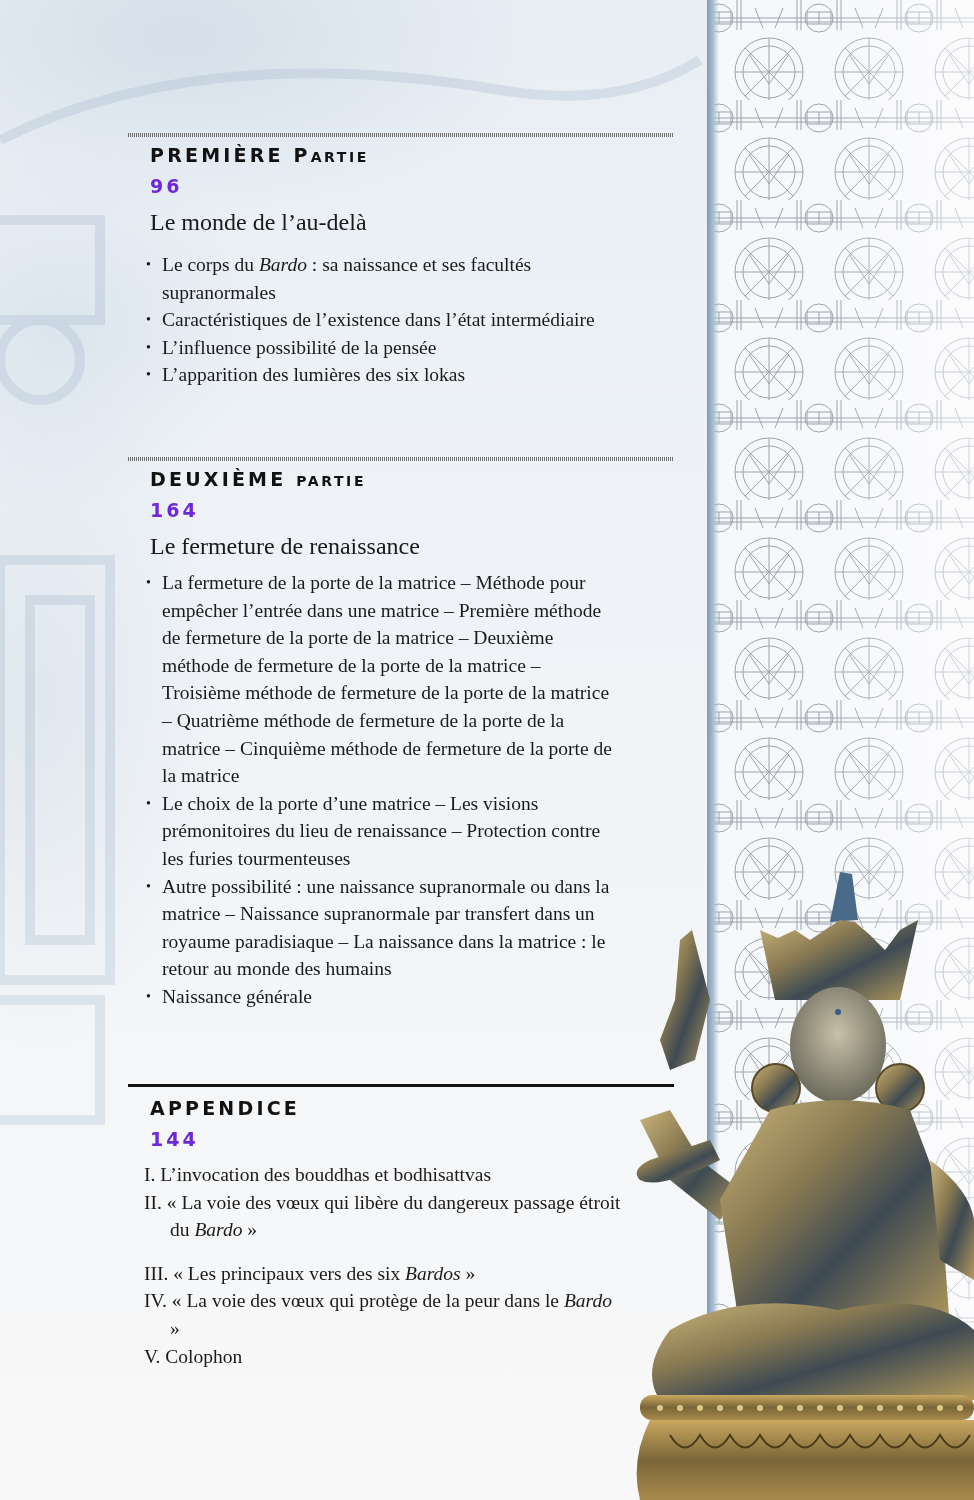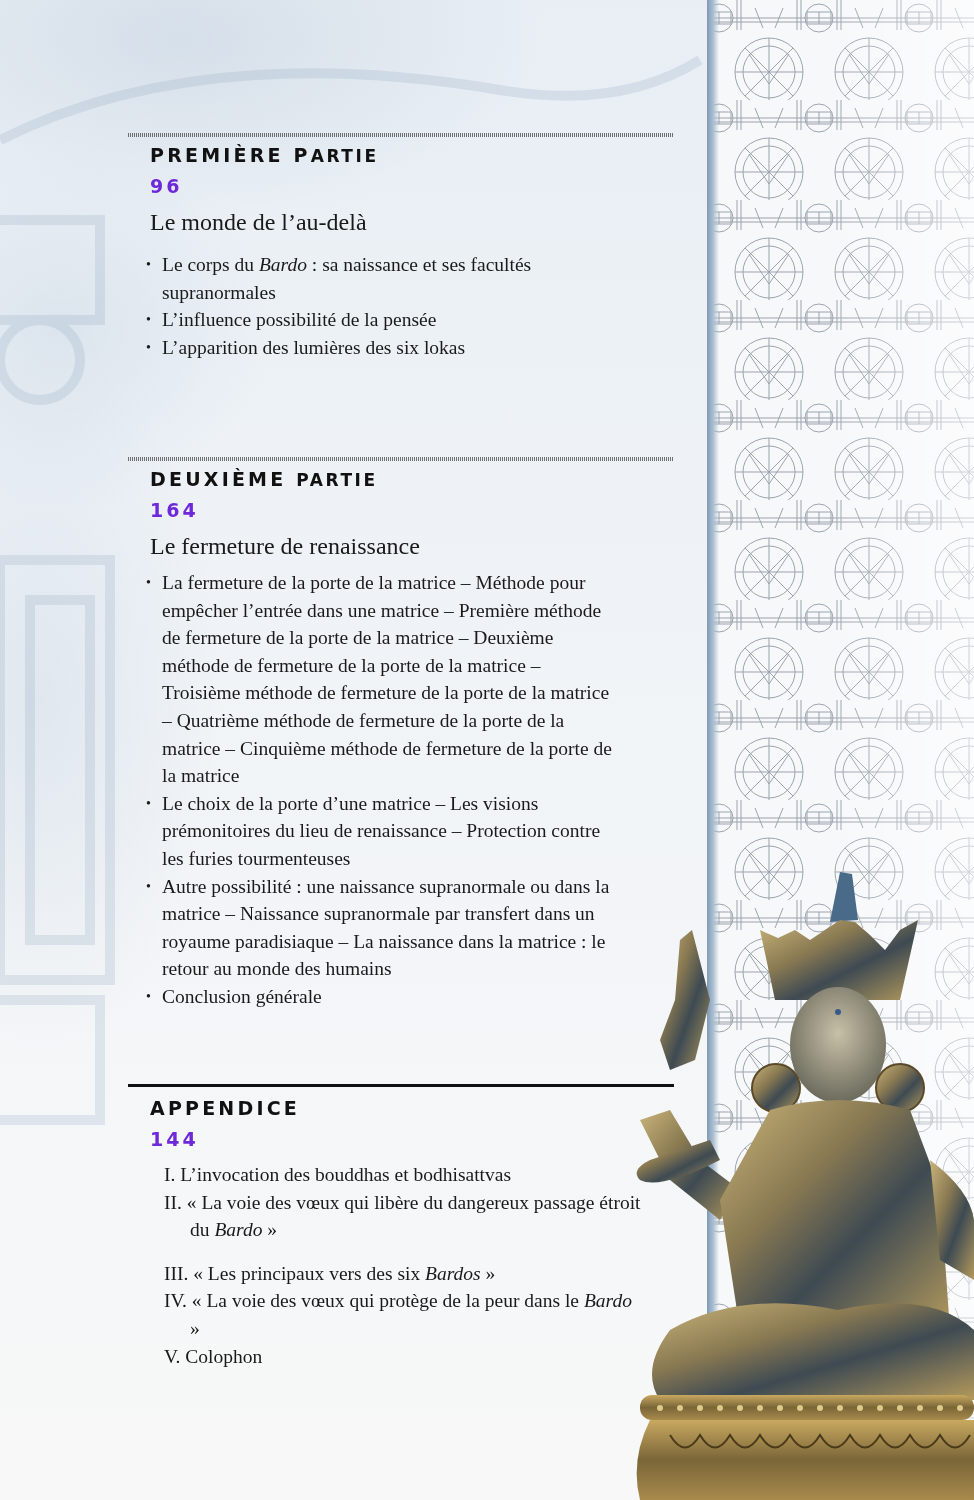--- a/index.html
+++ b/index.html
@@ -48,38 +48,38 @@
     opacity: 0.75;
   }
   .rule-solid {
     position: absolute; left: 0; width: 546px; height: 3px; background: #111;
   }
   .part-label {
     position: absolute; left: 22px;
     font-family: "DejaVu Sans", "Liberation Sans", sans-serif;
     font-weight: bold; letter-spacing: 3.2px; font-size: 19px; color: #111;
   }
-  .part-label .small { font-size: 17px; letter-spacing: 2.6px; text-align: right; }
+  .part-label .small { font-size: 14px; letter-spacing: 2.6px; text-align: right; }
   .page-num {
     position: absolute; left: 22px;
     font-family: "DejaVu Sans", "Liberation Sans", sans-serif;
     font-weight: bold; letter-spacing: 3px; font-size: 19px; color: #6d28d9;
   }
   .section-title {
     position: absolute; left: 22px; font-size: 24px; color: #1a1a1a;
   }
   ul.toc {
     position: absolute; left: 18px; margin: 0; padding: 0; list-style: none;
     font-size: 19.5px; line-height: 27.6px; width: 480px; font-family: Liberation Serif, serif;
   }
   ul.toc li { padding-left: 16px; text-indent: -16px; }
   ul.toc li .bullet { display: inline-block; width: 16px; text-indent: 0; font-size: 14px; vertical-align: 2px; }
   ul.toc li em { font-style: italic; }
   ol.appendix {
-    position: absolute; left: 36px; margin: 0; padding: 0; list-style: none;
+    position: absolute; left: 16px; margin: 0; padding: 0; list-style: none;
     font-size: 19.5px; line-height: 27.6px; width: 480px;
   }
   ol.appendix li { padding-left: 26px; text-indent: -26px; }
   ol.appendix li.gap { margin-top: 16px; }
 </style>
 </head>
 <body>
 
 <div class="bg-ornament">
   <svg width="708" height="1500" viewBox="0 0 708 1500">
@@ -123,36 +123,37 @@
 
   <div class="rule-dotted" style="top:133px"></div>
   <div class="part-label" style="top:144px">
     <span>PREMIÈRE</span>
     <span style="font-size:19px;letter-spacing:3.2px">P</span><span class="small">ARTIE</span>
   </div>
   <div class="page-num" style="top:175px">96</div>
   <div class="section-title" style="top:209px">Le monde de l’au-delà</div>
   <ul class="toc" style="top:251px">
     <li><span class="bullet">•</span><span>Le corps du </span><em>Bardo</em><span> : sa naissance et ses facultés supranormales</span></li>
+    <li><span class="bullet">•</span><span>Caractéristiques de l’existence dans l’état intermédiaire</span></li>
     <li><span class="bullet">•</span><span>L’influence possibilité de la pensée</span></li>
     <li><span class="bullet">•</span><span>L’apparition des lumières des six lokas</span></li>
   </ul>
 
   <div class="rule-dotted" style="top:457px"></div>
   <div class="part-label" style="top:468px">
     <span>DEUXIÈME</span>
     <span class="small">PARTIE</span>
   </div>
   <div class="page-num" style="top:499px">164</div>
   <div class="section-title" style="top:533px">Le fermeture de renaissance</div>
   <ul class="toc" style="top:569px;width:470px">
     <li><span class="bullet">•</span><span>La fermeture de la porte de la matrice – Méthode pour empêcher l’entrée dans une matrice – Première méthode de fermeture de la porte de la matrice – Deuxième méthode de fermeture de la porte de la matrice – Troisième méthode de fermeture de la porte de la matrice – Quatrième méthode de fermeture de la porte de la matrice – Cinquième méthode de fermeture de la porte de la matrice</span></li>
     <li><span class="bullet">•</span><span>Le choix de la porte d’une matrice – Les visions prémonitoires du lieu de renaissance – Protection contre les furies tourmenteuses</span></li>
     <li><span class="bullet">•</span><span>Autre possibilité : une naissance supranormale ou dans la matrice – Naissance supranormale par transfert dans un royaume paradisiaque – La naissance dans la matrice : le retour au monde des humains</span></li>
-    <li><span class="bullet">•</span><span>Conclusion générale</span></li>
+    <li><span class="bullet">•</span><span>Naissance générale</span></li>
   </ul>
 
   <div class="rule-solid" style="top:1084px"></div>
   <div class="part-label" style="top:1097px">APPENDICE</div>
   <div class="page-num" style="top:1128px">144</div>
   <ol class="appendix" style="top:1161px">
     <li><span>I.</span><span> L’invocation des bouddhas et bodhisattvas</span></li>
     <li><span>II.</span><span> « La voie des vœux qui libère du dangereux passage étroit du </span><em>Bardo</em><span> »</span></li>
     <li class="gap"><span>III.</span><span> « Les principaux vers des six </span><em>Bardos</em><span> »</span></li>
     <li><span>IV.</span><span> « La voie des vœux qui protège de la peur dans le </span><em>Bardo</em><span> »</span></li>

